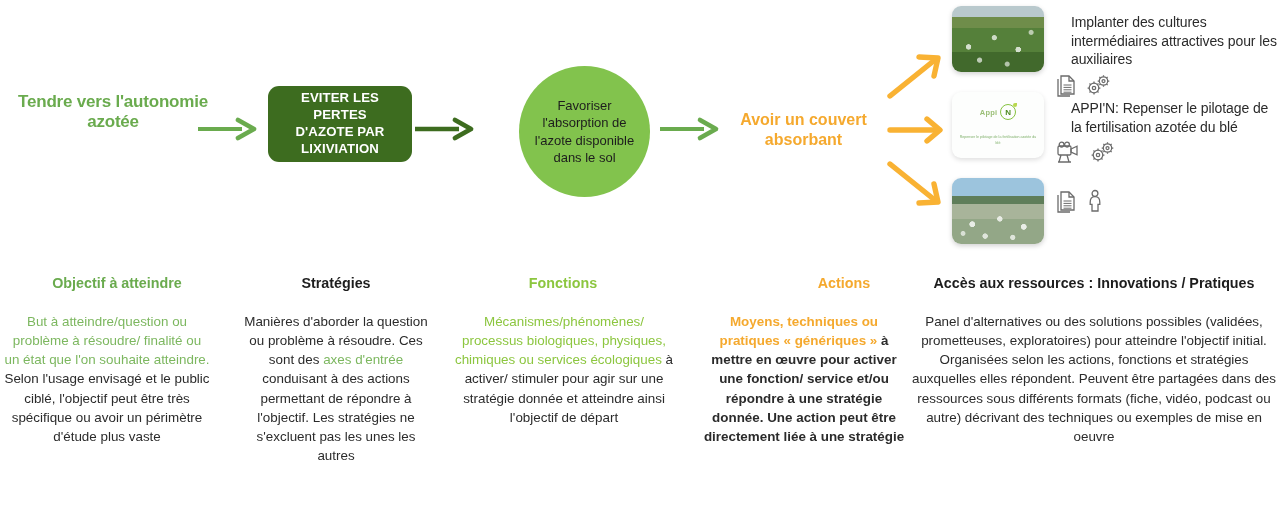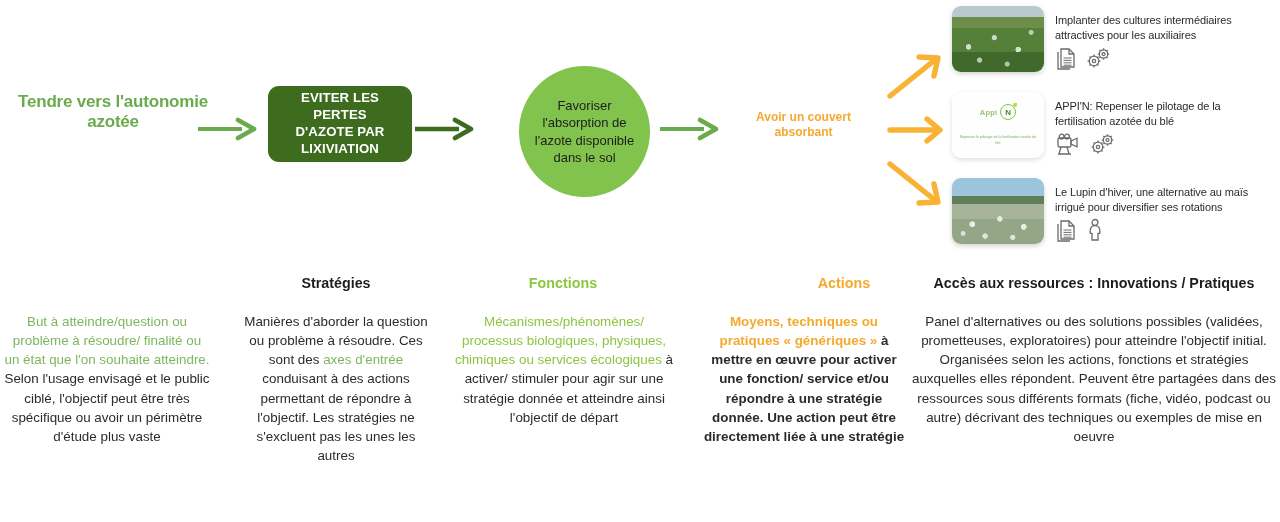--- a/index.html
+++ b/index.html
@@ -38,21 +38,21 @@
     background:#82c34d;border-radius:50%;
     display:flex;align-items:center;
     box-sizing:border-box;padding:4px 8px;
   }
   .function-ellipse span{
     color:#1d1d1d;font-size:13px;line-height:1.32;text-align:center;
   }
 
   .action-text{
     left:726px;top:110px;width:155px;text-align:center;
-    font-size:12px;font-weight:bold;line-height:1.25;color:#f5a92e;
+    font-size:16px;font-weight:bold;line-height:1.25;color:#f5a92e;
   }
 
   
   .fan{left:886px;top:46px;}
 
   
   .card{display:flex;align-items:flex-start;}
   .card-1{left:952px;top:6px;}
   .card-2{left:952px;top:92px;}
   .card-3{left:952px;top:178px;}
@@ -97,22 +97,22 @@
       radial-gradient(circle at 52% 62%,rgba(255,255,255,.75) 0 2.4px,transparent 3px),
       radial-gradient(circle at 78% 74%,rgba(255,255,255,.8) 0 2.6px,transparent 3.2px),
       radial-gradient(circle at 36% 88%,rgba(255,255,255,.7) 0 2.4px,transparent 3px),
       radial-gradient(circle at 66% 90%,rgba(255,255,255,.7) 0 2.2px,transparent 3px),
       radial-gradient(circle at 12% 84%,rgba(255,255,255,.65) 0 2px,transparent 2.8px),
       linear-gradient(#9cc4dd 0 28%,#5f7e5a 28% 40%,#a8b49a 40% 62%,#93a787 62% 100%);
   }
 
   .card-body{margin-left:11px;padding-top:7px;}
   .card-title{
-    font-size:11px;line-height:1.33;color:#2b2b2b;
-    max-width:215px;letter-spacing:-.1px;
+    font-size:14px;line-height:1.33;color:#2b2b2b;
+    max-width:215px;letter-spacing:-.1px;margin-left:16px;
   }
   .card-icons{display:flex;align-items:flex-end;gap:9px;margin-top:4px;}
 
   
   .hdr{font-size:14.3px;font-weight:bold;text-align:center;top:275px;}
   .h1{left:12px;width:210px;color:#6aab4e;}
   .h2{left:236px;width:200px;color:#1d1d1d;}
   .h3{left:452px;width:222px;color:#8cc63f;}
   .h4{left:740px;width:208px;color:#f5a92e;}
   .h5{left:908px;width:372px;color:#1d1d1d;}
@@ -255,21 +255,20 @@
             </g>
           </svg>
         </span>
       </div>
     </div>
   </div>
 
   <div class="abs card card-3">
     <div class="thumb lupin"></div>
     <div class="card-body">
-      <div class="card-title">Le Lupin d'hiver, une alternative au maïs irrigué pour diversifier ses rotations</div>
       <div class="card-icons">
         <span>
           <svg width="22" height="24" viewBox="0 0 22 24">
             <path d="M6 3 H14 L19 8 V21 H6 Z" fill="#fff" stroke="#6b6b6b" stroke-width="1.3"></path>
             <path d="M14 3 V8 H19" fill="none" stroke="#6b6b6b" stroke-width="1.3"></path>
             <path d="M3 6 V23 H15" fill="none" stroke="#6b6b6b" stroke-width="1.3"></path>
             <g stroke="#6b6b6b" stroke-width="1">
               <path d="M8.5 12 H16.5"></path>
                 <path d="M8.5 14.4 H16.5"></path>
               <path d="M8.5 16.8 H16.5"></path>
@@ -283,20 +282,21 @@
               <circle cx="9" cy="4.4" r="2.9"></circle>
               <path d="M9 7.6 C5.4 7.6 4.2 10 4.2 13.2 V15.4 H6 V22 H12 V15.4 H13.8 V13.2
                        C13.8 10 12.6 7.6 9 7.6 Z"></path>
             </g>
           </svg>
         </span>
       </div>
     </div>
   </div>
 
+  <div class="abs hdr h1">Objectif à atteindre</div>
   <div class="abs hdr h2">Stratégies</div>
   <div class="abs hdr h3">Fonctions</div>
   <div class="abs hdr h4">Actions</div>
   <div class="abs hdr h5">Accès aux ressources : Innovations / Pratiques</div>
 
   <div class="abs col c1">
     <span class="tint-green-mid">But à atteindre/question ou problème à résoudre/ finalité ou un état que l'on souhaite atteindre.</span><span class="tint-dark"> Selon l'usage envisagé et le public ciblé, l'objectif peut être très spécifique ou avoir un périmètre d'étude plus vaste</span>
   </div>
 
   <div class="abs col c2">

